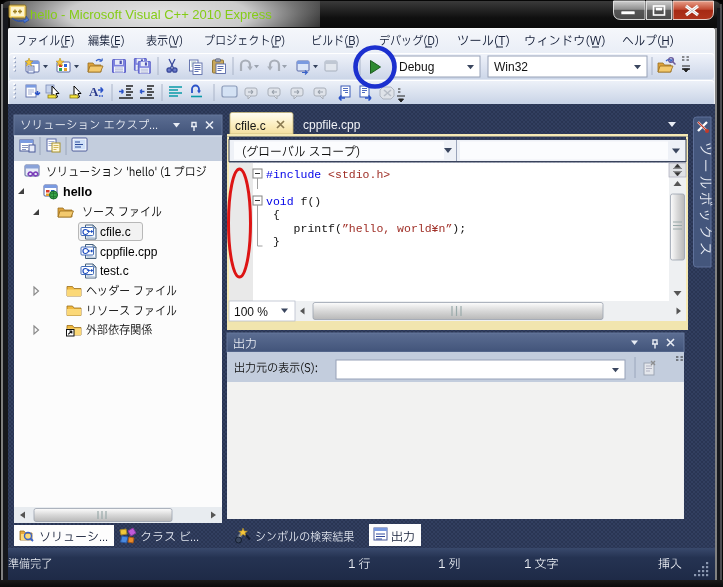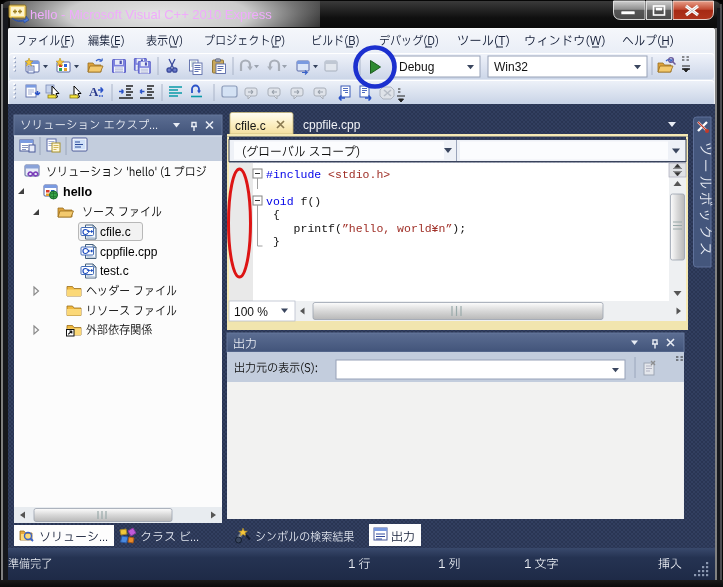--- a/index.html
+++ b/index.html
@@ -11,21 +11,21 @@
     <div style="position:absolute;left:2px;top:1px;width:719px;height:27px;border-radius:7px 7px 0 0;background:linear-gradient(#3a3a3a,#222222 36%,#101010 62%,#0b0b0b);"></div>
     <div style="position:absolute;left:10px;top:1px;width:310px;height:26px;background:radial-gradient(ellipse 190px 46px at 148px 14px,rgba(232,232,232,0.98) 0%,rgba(212,212,212,0.95) 48%,rgba(155,155,155,0.65) 74%,rgba(70,70,70,0) 100%);"></div>
     <div style="position:absolute;left:0;top:0;width:723px;height:587px;border-radius:8px 8px 0 0;box-shadow:inset 0 0 0 1px #060606;"></div>
     <div style="position:absolute;left:1.2px;top:4px;width:1.8px;height:580px;background:rgba(158,158,158,0.8);"></div>
     <div style="position:absolute;left:3px;top:8px;width:4.5px;height:576px;background:#16181d;"></div>
     <div style="position:absolute;left:714.5px;top:28px;width:2.5px;height:556px;background:rgba(158,158,158,0.8);"></div>
     <div style="position:absolute;left:717px;top:8px;width:5px;height:578px;background:#16181d;"></div>
     <div style="position:absolute;left:720px;top:4px;width:2px;height:582px;background:rgba(120,120,120,0.55);"></div>
     <div style="position:absolute;left:2px;top:582.5px;width:719px;height:2px;background:rgba(150,150,150,0.75);"></div>
     <div style="position:absolute;left:0px;top:584.5px;width:723px;height:2.5px;background:#0a0a0a;"></div>
-    <div style="position:absolute;left:30px;top:7px;font-size:13px;color:#f0abfc;font-family:'Liberation Sans',sans-serif;">hello - Microsoft Visual C++ 2010 Express</div>
+    <div style="position:absolute;left:30px;top:7px;font-size:13px;color:#84cc16;font-family:'Liberation Sans',sans-serif;">hello - Microsoft Visual C++ 2010 Express</div>
     <div style="position:absolute;left:8px;top:28px;width:707px;height:77px;background:linear-gradient(#f5f7fb,#e2e8f3 55%,#d4dcec);border-radius:2px 2px 0 0;box-shadow:inset 0 0 0 1px rgba(255,255,255,0.6);"></div>
     <div style="position:absolute;left:9px;top:53px;width:705px;height:26px;background:linear-gradient(#f0f3fa,#dbe2f0 60%,#ccd6e8);border-radius:3px;box-shadow:inset 0 1px 0 #fff;"></div>
     <div style="position:absolute;left:9px;top:80px;width:705px;height:24px;background:linear-gradient(#eef2f9,#d8e0ee 60%,#c8d3e6);border-radius:3px;box-shadow:inset 0 1px 0 #fff;"></div>
     <div style="position:absolute;left:8px;top:104px;width:707px;height:444px;background-color:#323f60;background-image:radial-gradient(rgba(13,19,36,0.55) 0.5px,transparent 0.85px),radial-gradient(rgba(13,19,36,0.55) 0.5px,transparent 0.85px);background-size:4px 4px,4px 4px;background-position:0 0,2px 2px;"></div>
     <div style="position:absolute;left:8px;top:548px;width:707px;height:32px;background:linear-gradient(#39496c,#253352 30%,#1e2a47);"></div>
     <div style="position:absolute;left:0;top:580px;width:723px;height:7px;background:linear-gradient(#1a1a1a,#0a0a0a);"></div>
     <svg class="abs" style="left:0;top:0;z-index:50" width="723" height="587" viewBox="0 0 723 587">
       <defs>
         <linearGradient id="btng" x1="0" y1="0" x2="0" y2="1">
           <stop offset="0" stop-color="#cfcfcf"></stop>

